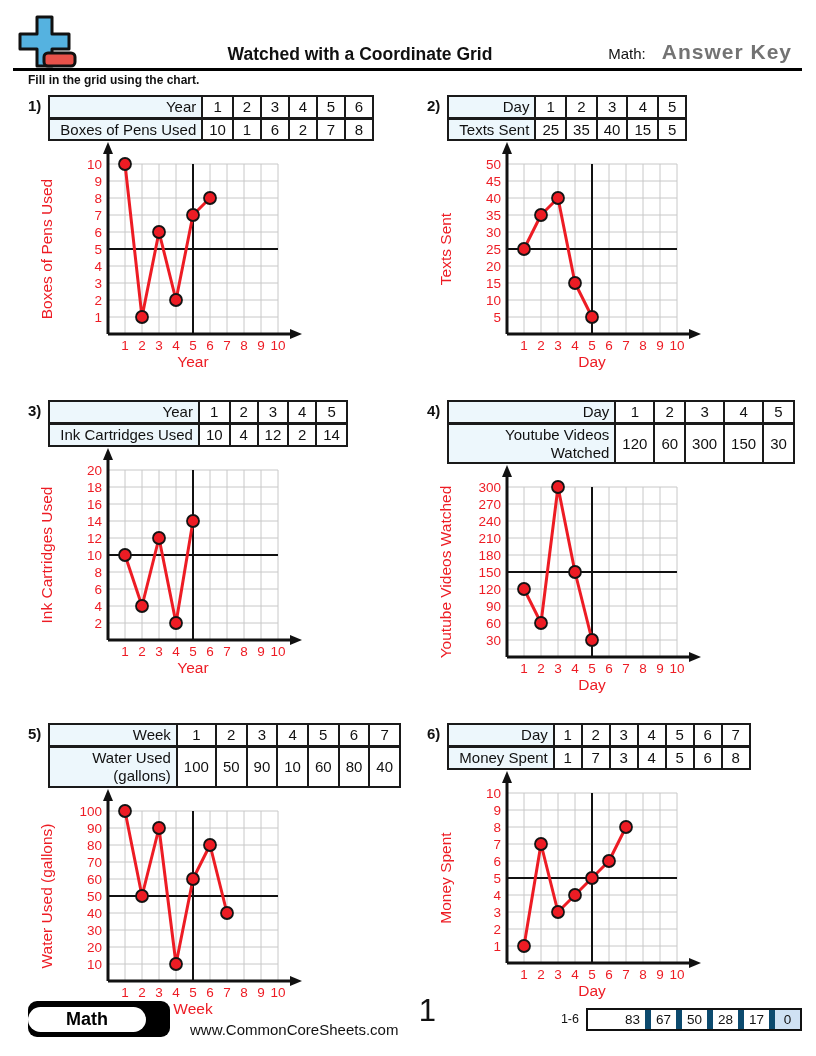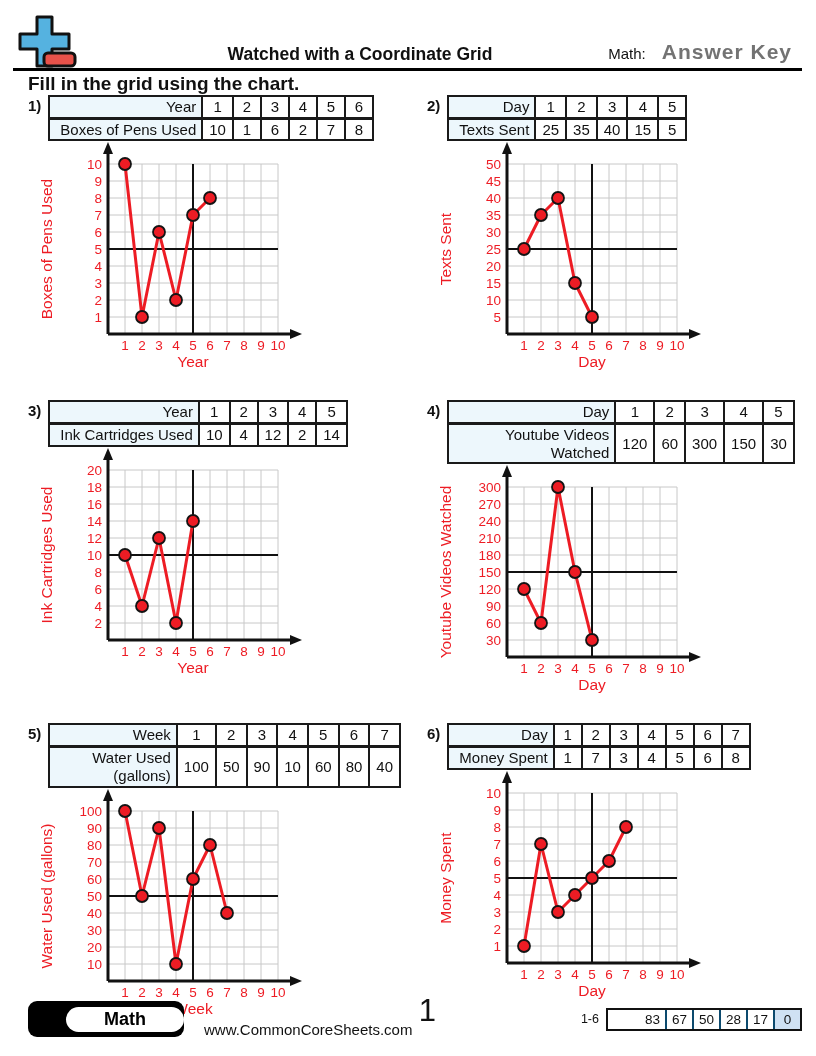--- a/index.html
+++ b/index.html
@@ -8,51 +8,51 @@
 
   
   .hdr-line{position:absolute;top:68px;left:13px;right:14px;border-top:3px solid #000;}
   .logo{position:absolute;left:14px;top:12px;}
   .hdr-title{position:absolute;left:150px;width:420px;top:44px;text-align:center;
              font-size:17.5px;font-weight:bold;}
   .name-block{position:absolute;right:24px;top:40px;display:flex;align-items:baseline;gap:16px;}
   .name-label{font-size:15px;}
   .name-value{font-size:21px;font-weight:bold;letter-spacing:1px;}
 
-  .instruction{position:absolute;top:73px;left:28px;font-size:19px;font-weight:bold;}
+  .instruction{position:absolute;top:73px;left:28px;font-size:12px;font-weight:bold;}
 
   
   .problems{position:absolute;top:95px;left:28px;right:16px;
             display:grid;grid-template-columns:1fr 1fr;column-gap:26px;row-gap:18px;}
   .problem{min-height:276px;}
   .prob-row{display:flex;align-items:flex-start;gap:7px;}
   .prob-num{font-weight:bold;font-size:15px;padding-top:2px;white-space:nowrap;}
   .data-table{border-collapse:collapse;background:#fff;}
   .data-table th,.data-table td{border:2px solid #1a1a1a;font-size:15px;line-height:1.18;}
   .data-table th.lbl{background:#edf7fc;font-weight:400;text-align:right;
                      padding:1px 5px 1px 10px;max-width:150px;}
   .data-table td.val{text-align:center;padding:1px 6px;min-width:14px;}
   .data-table tr:first-child th,.data-table tr:first-child td{border-bottom-width:3px;}
   .chart-wrap{margin:7px 0 0 8px;}
   svg{overflow:visible;font-family:"Liberation Sans",sans-serif;}
 
   
   .footer{position:absolute;left:28px;right:14px;top:997px;height:44px;
           display:flex;align-items:center;}
-  .badge{background:#000;border-radius:9px;width:156px;height:36px;flex:0 0 auto;
-         display:flex;align-items:center;justify-content:flex-end;}
+  .badge{background:#000;border-radius:9px;width:142px;height:36px;flex:0 0 auto;
+         display:flex;align-items:center;justify-content:flex-start;}
   .badge-pill{background:#fff;border-radius:15px;width:118px;text-align:center;
               font-weight:bold;font-size:18px;padding:2px 0;color:#000;}
   .site-url{font-size:15px;margin-left:20px;align-self:flex-end;padding-bottom:3px;}
   .page-num{position:absolute;left:50.5%;top:-4px;font-size:31px;font-weight:400;}
   .score-block{margin-left:auto;display:flex;align-items:center;gap:7px;}
   .score-range{font-size:12.5px;}
   .score-cells{display:flex;border:2px solid #111;}
   .score-cell{display:block;width:25px;text-align:center;font-size:13.5px;
-              padding:2px 0;border-left:2px solid #0c4a6e;}
+              padding:2px 0;border-left:6px solid #0c4a6e;}
   .score-cell:first-child{border-left:none;padding-left:32px;}
   .score-cell.hl{background:#cfe1f3;}
 </style>
 </head>
 <body>
 
 <div class="page">
 
   <div class="logo">
     <svg width="66" height="60" viewBox="0 0 66 60">

